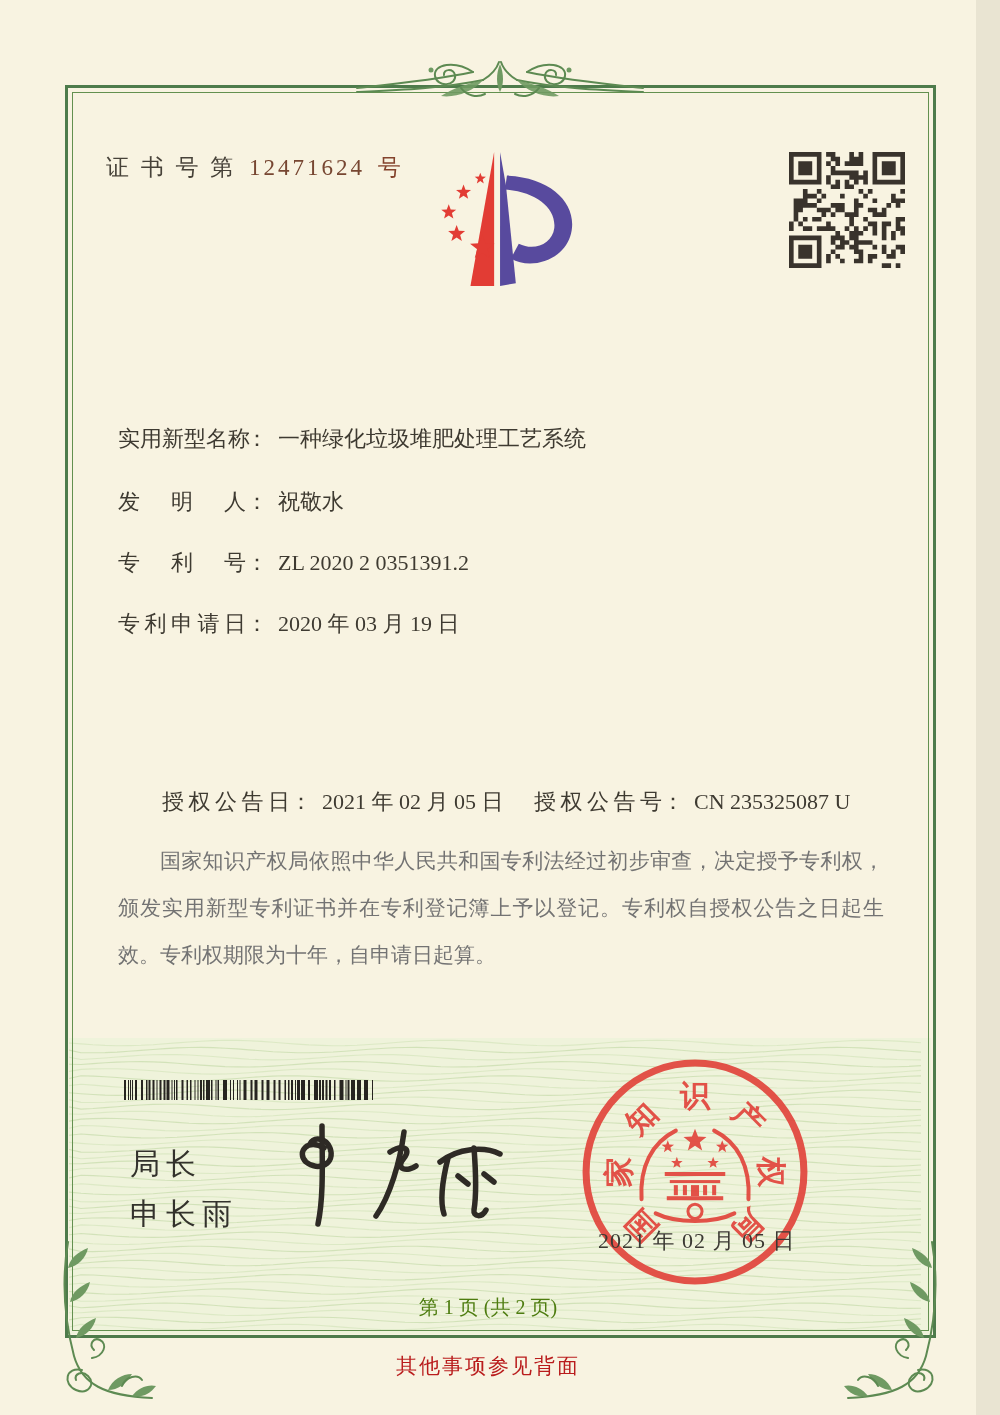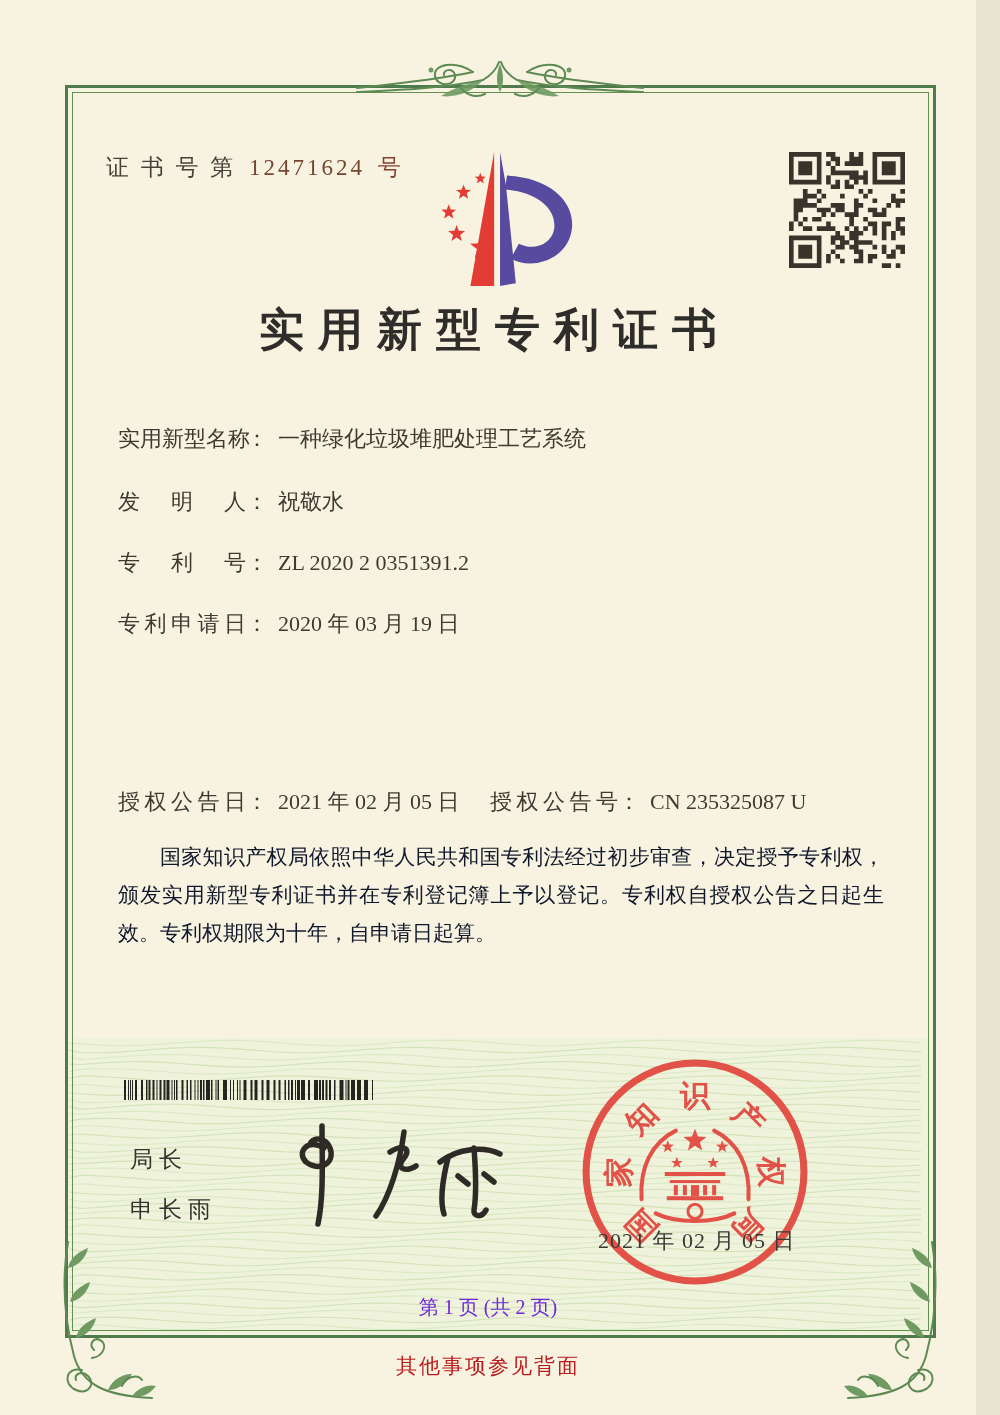--- a/index.html
+++ b/index.html
@@ -14,27 +14,27 @@
   .cert-no .num{color:#774631;padding:0 4px;}
   .cert-no .suffix{color:#84432d;}
   .title{left:0;right:0;top:300px;text-align:center;font-size:45px;font-weight:700;
          letter-spacing:14px;text-indent:14px;color:#2e2d2a;}
   
   .field-row{left:118px;right:70px;font-size:22px;line-height:30px;white-space:nowrap;color:#3e3a31;}
   .f-label{display:inline-block;width:128px;text-align:justify;text-align-last:justify;vertical-align:bottom;}
   .f-colon{margin-right:10px;}
   .pair2{position:absolute;left:372px;top:0;}
   
-  .body-text{left:118px;width:766px;top:838px;font-size:21px;line-height:38px;
-             text-align:justify;color:#0f172a;}
+  .body-text{left:118px;width:766px;top:838px;font-size:21px;line-height:47px;
+             text-align:justify;color:#737373;}
   .body-text p{margin:0;text-indent:2em;}
   
-  .officer{left:130px;font-size:23px;letter-spacing:6px;color:#33322c;z-index:4;}
+  .officer{left:130px;font-size:30px;letter-spacing:6px;color:#33322c;z-index:4;}
   .seal-date{left:598px;top:1226px;font-size:22px;letter-spacing:1px;color:#3b3933;z-index:6;}
-  .page-num{left:0;right:0;top:1294px;text-align:center;font-size:20px;color:#6d28d9;z-index:4;}
+  .page-num{left:0;right:0;top:1294px;text-align:center;font-size:20px;color:#4d7c0f;z-index:4;}
   .back-note{left:0;right:0;top:1352px;text-align:center;font-size:21px;letter-spacing:2px;color:#b91c1c;}
   .seal-char{font-size:30px;font-weight:700;fill:#e2463d;font-family:"Liberation Serif",serif;}
   .mirror{transform:scaleX(-1);}
 </style>
 </head>
 <body>
 
 <div class="page">
 
   <svg id="waves-svg" class="abs" style="left:69px;top:1038px;z-index:0;" width="862" height="296" viewBox="0 0 862 296">
@@ -153,35 +153,34 @@
         <polygon points="25.0,59.0 27.0,64.3 32.6,64.5 28.2,68.0 29.7,73.5 25.0,70.4 20.3,73.5 21.8,68.0 17.4,64.5 23.0,64.3"></polygon>
         <polygon points="33.0,80.0 35.2,85.9 41.6,86.2 36.6,90.2 38.3,96.3 33.0,92.8 27.7,96.3 29.4,90.2 24.4,86.2 30.8,85.9"></polygon>
         <polygon points="59.0,90.0 62.2,98.6 71.4,99.0 64.2,104.7 66.6,113.5 59.0,108.5 51.4,113.5 53.8,104.7 46.6,99.0 55.8,98.6"></polygon>
       </g>
   </svg>
 
   <svg id="qr-svg" class="abs" style="left:789px;top:152px;z-index:4;" width="116" height="116" viewBox="0 0 116 116">
       <path d="M0.00 0.00h32.48v4.64h-32.48zM0.00 27.84h32.48v4.64h-32.48zM0.00 4.64h4.64v23.20h-4.64zM27.84 4.64h4.64v23.20h-4.64zM9.28 9.28h13.92v13.92h-13.92zM83.52 0.00h32.48v4.64h-32.48zM83.52 27.84h32.48v4.64h-32.48zM83.52 4.64h4.64v23.20h-4.64zM111.36 4.64h4.64v23.20h-4.64zM92.80 9.28h13.92v13.92h-13.92zM0.00 83.52h32.48v4.64h-32.48zM0.00 111.36h32.48v4.64h-32.48zM0.00 88.16h4.64v23.20h-4.64zM27.84 88.16h4.64v23.20h-4.64zM9.28 92.80h13.92v13.92h-13.92zM37.12 0.00h4.64v4.64h-4.64zM41.76 0.00h4.64v4.64h-4.64zM60.32 0.00h4.64v4.64h-4.64zM69.60 0.00h4.64v4.64h-4.64zM41.76 4.64h4.64v4.64h-4.64zM46.40 4.64h4.64v4.64h-4.64zM60.32 4.64h4.64v4.64h-4.64zM64.96 4.64h4.64v4.64h-4.64zM69.60 4.64h4.64v4.64h-4.64zM37.12 9.28h4.64v4.64h-4.64zM46.40 9.28h4.64v4.64h-4.64zM55.68 9.28h4.64v4.64h-4.64zM60.32 9.28h4.64v4.64h-4.64zM64.96 9.28h4.64v4.64h-4.64zM69.60 9.28h4.64v4.64h-4.64zM41.76 13.92h4.64v4.64h-4.64zM41.76 18.56h4.64v4.64h-4.64zM46.40 18.56h4.64v4.64h-4.64zM51.04 18.56h4.64v4.64h-4.64zM55.68 18.56h4.64v4.64h-4.64zM60.32 18.56h4.64v4.64h-4.64zM64.96 18.56h4.64v4.64h-4.64zM74.24 18.56h4.64v4.64h-4.64zM37.12 23.20h4.64v4.64h-4.64zM60.32 23.20h4.64v4.64h-4.64zM64.96 23.20h4.64v4.64h-4.64zM69.60 23.20h4.64v4.64h-4.64zM74.24 23.20h4.64v4.64h-4.64zM37.12 27.84h4.64v4.64h-4.64zM46.40 27.84h4.64v4.64h-4.64zM55.68 27.84h4.64v4.64h-4.64zM64.96 27.84h4.64v4.64h-4.64zM74.24 27.84h4.64v4.64h-4.64zM41.76 32.48h4.64v4.64h-4.64zM46.40 32.48h4.64v4.64h-4.64zM55.68 32.48h4.64v4.64h-4.64zM60.32 32.48h4.64v4.64h-4.64zM13.92 37.12h4.64v4.64h-4.64zM27.84 37.12h4.64v4.64h-4.64zM69.60 37.12h4.64v4.64h-4.64zM78.88 37.12h4.64v4.64h-4.64zM111.36 37.12h4.64v4.64h-4.64zM13.92 41.76h4.64v4.64h-4.64zM18.56 41.76h4.64v4.64h-4.64zM23.20 41.76h4.64v4.64h-4.64zM32.48 41.76h4.64v4.64h-4.64zM51.04 41.76h4.64v4.64h-4.64zM74.24 41.76h4.64v4.64h-4.64zM102.08 41.76h4.64v4.64h-4.64zM4.64 46.40h4.64v4.64h-4.64zM9.28 46.40h4.64v4.64h-4.64zM13.92 46.40h4.64v4.64h-4.64zM27.84 46.40h4.64v4.64h-4.64zM64.96 46.40h4.64v4.64h-4.64zM83.52 46.40h4.64v4.64h-4.64zM102.08 46.40h4.64v4.64h-4.64zM106.72 46.40h4.64v4.64h-4.64zM111.36 46.40h4.64v4.64h-4.64zM4.64 51.04h4.64v4.64h-4.64zM9.28 51.04h4.64v4.64h-4.64zM13.92 51.04h4.64v4.64h-4.64zM18.56 51.04h4.64v4.64h-4.64zM23.20 51.04h4.64v4.64h-4.64zM41.76 51.04h4.64v4.64h-4.64zM46.40 51.04h4.64v4.64h-4.64zM51.04 51.04h4.64v4.64h-4.64zM64.96 51.04h4.64v4.64h-4.64zM69.60 51.04h4.64v4.64h-4.64zM97.44 51.04h4.64v4.64h-4.64zM106.72 51.04h4.64v4.64h-4.64zM4.64 55.68h4.64v4.64h-4.64zM9.28 55.68h4.64v4.64h-4.64zM27.84 55.68h4.64v4.64h-4.64zM32.48 55.68h4.64v4.64h-4.64zM37.12 55.68h4.64v4.64h-4.64zM46.40 55.68h4.64v4.64h-4.64zM51.04 55.68h4.64v4.64h-4.64zM64.96 55.68h4.64v4.64h-4.64zM78.88 55.68h4.64v4.64h-4.64zM83.52 55.68h4.64v4.64h-4.64zM92.80 55.68h4.64v4.64h-4.64zM4.64 60.32h4.64v4.64h-4.64zM32.48 60.32h4.64v4.64h-4.64zM41.76 60.32h4.64v4.64h-4.64zM55.68 60.32h4.64v4.64h-4.64zM60.32 60.32h4.64v4.64h-4.64zM64.96 60.32h4.64v4.64h-4.64zM83.52 60.32h4.64v4.64h-4.64zM88.16 60.32h4.64v4.64h-4.64zM92.80 60.32h4.64v4.64h-4.64zM4.64 64.96h4.64v4.64h-4.64zM13.92 64.96h4.64v4.64h-4.64zM23.20 64.96h4.64v4.64h-4.64zM27.84 64.96h4.64v4.64h-4.64zM60.32 64.96h4.64v4.64h-4.64zM74.24 64.96h4.64v4.64h-4.64zM106.72 64.96h4.64v4.64h-4.64zM111.36 64.96h4.64v4.64h-4.64zM0.00 69.60h4.64v4.64h-4.64zM9.28 69.60h4.64v4.64h-4.64zM37.12 69.60h4.64v4.64h-4.64zM60.32 69.60h4.64v4.64h-4.64zM78.88 69.60h4.64v4.64h-4.64zM83.52 69.60h4.64v4.64h-4.64zM92.80 69.60h4.64v4.64h-4.64zM97.44 69.60h4.64v4.64h-4.64zM106.72 69.60h4.64v4.64h-4.64zM0.00 74.24h4.64v4.64h-4.64zM13.92 74.24h4.64v4.64h-4.64zM18.56 74.24h4.64v4.64h-4.64zM27.84 74.24h4.64v4.64h-4.64zM32.48 74.24h4.64v4.64h-4.64zM37.12 74.24h4.64v4.64h-4.64zM41.76 74.24h4.64v4.64h-4.64zM55.68 74.24h4.64v4.64h-4.64zM64.96 74.24h4.64v4.64h-4.64zM74.24 74.24h4.64v4.64h-4.64zM83.52 74.24h4.64v4.64h-4.64zM92.80 74.24h4.64v4.64h-4.64zM106.72 74.24h4.64v4.64h-4.64zM111.36 74.24h4.64v4.64h-4.64zM46.40 78.88h4.64v4.64h-4.64zM60.32 78.88h4.64v4.64h-4.64zM64.96 78.88h4.64v4.64h-4.64zM69.60 78.88h4.64v4.64h-4.64zM83.52 78.88h4.64v4.64h-4.64zM92.80 78.88h4.64v4.64h-4.64zM102.08 78.88h4.64v4.64h-4.64zM111.36 78.88h4.64v4.64h-4.64zM41.76 83.52h4.64v4.64h-4.64zM46.40 83.52h4.64v4.64h-4.64zM51.04 83.52h4.64v4.64h-4.64zM60.32 83.52h4.64v4.64h-4.64zM64.96 83.52h4.64v4.64h-4.64zM92.80 83.52h4.64v4.64h-4.64zM102.08 83.52h4.64v4.64h-4.64zM41.76 88.16h4.64v4.64h-4.64zM51.04 88.16h4.64v4.64h-4.64zM55.68 88.16h4.64v4.64h-4.64zM64.96 88.16h4.64v4.64h-4.64zM69.60 88.16h4.64v4.64h-4.64zM74.24 88.16h4.64v4.64h-4.64zM78.88 88.16h4.64v4.64h-4.64zM46.40 92.80h4.64v4.64h-4.64zM51.04 92.80h4.64v4.64h-4.64zM60.32 92.80h4.64v4.64h-4.64zM64.96 92.80h4.64v4.64h-4.64zM83.52 92.80h4.64v4.64h-4.64zM92.80 92.80h4.64v4.64h-4.64zM106.72 92.80h4.64v4.64h-4.64zM111.36 92.80h4.64v4.64h-4.64zM41.76 97.44h4.64v4.64h-4.64zM64.96 97.44h4.64v4.64h-4.64zM69.60 97.44h4.64v4.64h-4.64zM92.80 97.44h4.64v4.64h-4.64zM102.08 97.44h4.64v4.64h-4.64zM111.36 97.44h4.64v4.64h-4.64zM37.12 102.08h4.64v4.64h-4.64zM46.40 102.08h4.64v4.64h-4.64zM69.60 102.08h4.64v4.64h-4.64zM78.88 102.08h4.64v4.64h-4.64zM83.52 102.08h4.64v4.64h-4.64zM97.44 102.08h4.64v4.64h-4.64zM102.08 102.08h4.64v4.64h-4.64zM37.12 106.72h4.64v4.64h-4.64zM51.04 106.72h4.64v4.64h-4.64zM64.96 106.72h4.64v4.64h-4.64zM69.60 106.72h4.64v4.64h-4.64zM78.88 106.72h4.64v4.64h-4.64zM92.80 111.36h4.64v4.64h-4.64zM97.44 111.36h4.64v4.64h-4.64zM106.72 111.36h4.64v4.64h-4.64z" fill="#39332c"></path>
     </svg>
 
-  <div class="abs title" style="z-index:4;">实用新型专利证书</div>
 
   <div class="abs field-row" style="top:487px;z-index:4;">
     <span class="f-label">发明人</span><span class="f-colon">：</span><span class="f-value">祝敬水</span>
   </div>
   <div class="abs field-row" style="top:424px;z-index:4;">
     <span class="f-label">实用新型名称</span><span class="f-colon">：</span><span class="f-value">一种绿化垃圾堆肥处理工艺系统</span>
   </div>
   <div class="abs field-row" style="top:548px;z-index:4;">
     <span class="f-label">专利号</span><span class="f-colon">：</span><span class="f-value">ZL 2020 2 0351391.2</span>
   </div>
   <div class="abs field-row" style="top:609px;z-index:4;">
     <span class="f-label">专利申请日</span><span class="f-colon">：</span><span class="f-value">2020 年 03 月 19 日</span>
   </div>
-  <div class="abs field-row" style="top:787px;z-index:4;">
+  <div class="abs field-row" style="top:787px;z-index:4;margin-left:44px;">
     <span class="f-label">授权公告日</span><span class="f-colon">：</span><span class="f-value">2021 年 02 月 05 日</span>
     <span class="pair2">
       <span class="f-label">授权公告号</span><span class="f-colon">：</span><span class="f-value">CN 235325087 U</span>
     </span>
   </div>
 
   <div class="abs body-text" style="z-index:4;">
     <p>国家知识产权局依照中华人民共和国专利法经过初步审查，决定授予专利权，颁发实用新型专利证书并在专利登记簿上予以登记。专利权自授权公告之日起生效。专利权期限为十年，自申请日起算。</p>
   </div>
 

